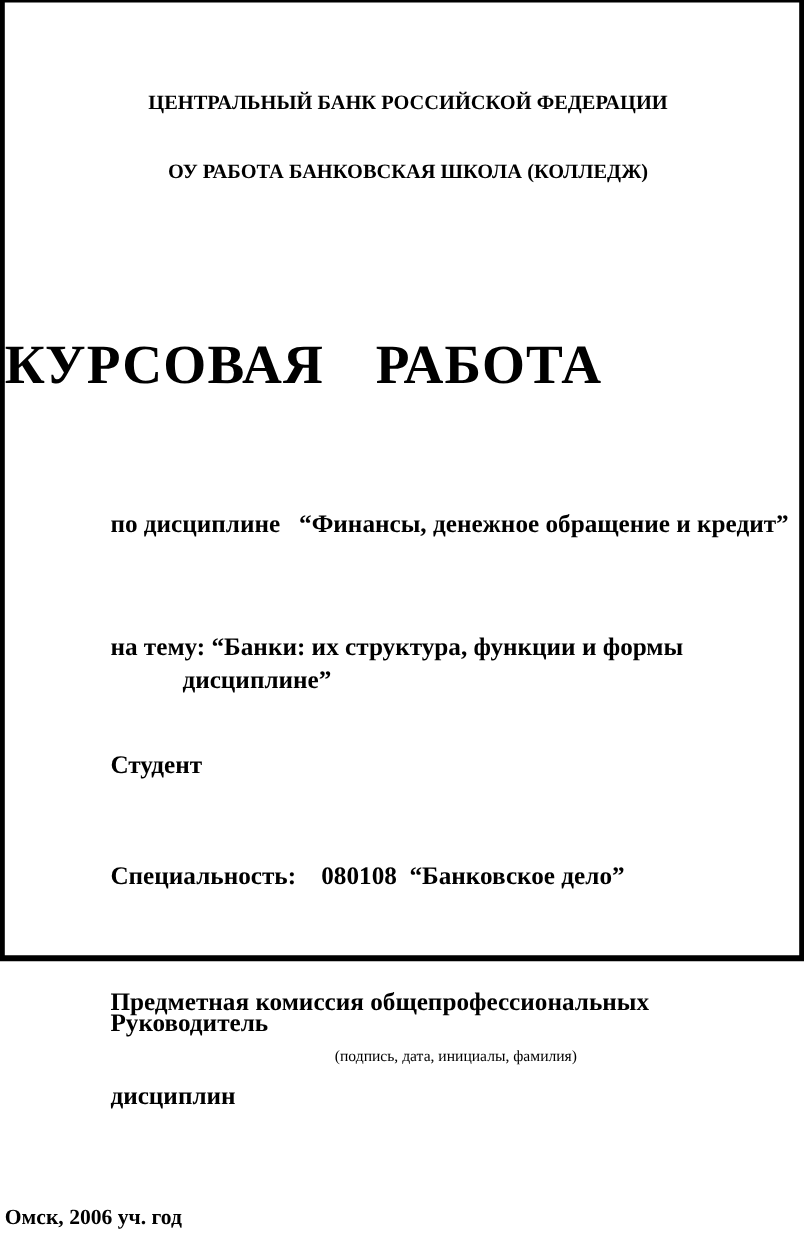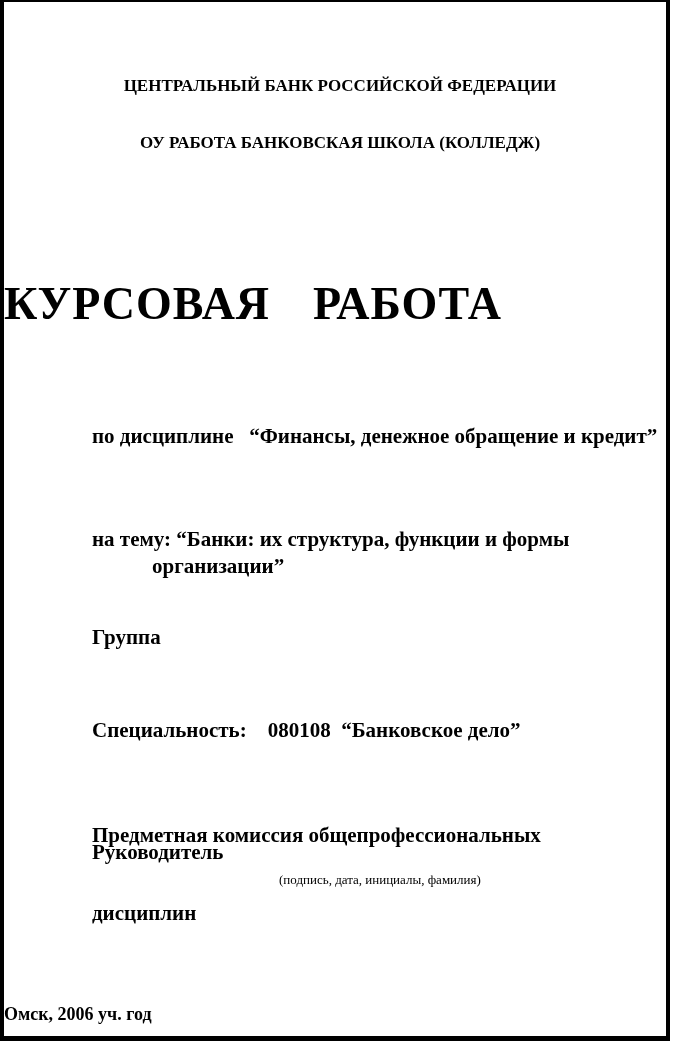--- a/index.html
+++ b/index.html
@@ -13,21 +13,21 @@
     position: relative;
     font-family: "Liberation Serif", "DejaVu Serif", serif;
     color: #000000;
     overflow: hidden;
   }
   .page {
     position: absolute;
     left: 0;
     top: 0;
     width: 670px;
-    height: 1041px;
+    height: 801px;
     box-sizing: border-box;
     background: #ffffff;
     border-style: solid;
     border-color: #000000;
     border-width: 2px 4px 5px 4px;
   }
   .abs {
     position: absolute;
     white-space: pre-wrap;
   }
@@ -91,23 +91,23 @@
     <div>ЦЕНТРАЛЬНЫЙ БАНК РОССИЙСКОЙ ФЕДЕРАЦИИ</div>
     <div>ОУ РАБОТА БАНКОВСКАЯ ШКОЛА (КОЛЛЕДЖ)</div>
   </div>
 
   <div class="abs doc-title">КУРСОВАЯ  РАБОТА</div>
 
   <div class="abs body-line discipline">по дисциплине   “Финансы, денежное обращение и кредит”</div>
 
   <div class="abs body-line topic-1">на тему: “Банки: их структура, функции и формы</div>
 
-  <div class="abs body-line topic-2">организации”</div>
+  <div class="abs body-line topic-2">дисциплине”</div>
 
-  <div class="abs body-line student">Группа</div>
+  <div class="abs body-line student">Студент</div>
 
 
   <div class="abs body-line specialty">Специальность:    080108  “Банковское дело”</div>
 
   <div class="abs body-line commission">
     <div>Предметная комиссия общепрофессиональных</div>
     <div>дисциплин</div>
   </div>
 
   <div class="abs body-line supervisor">Руководитель</div>

